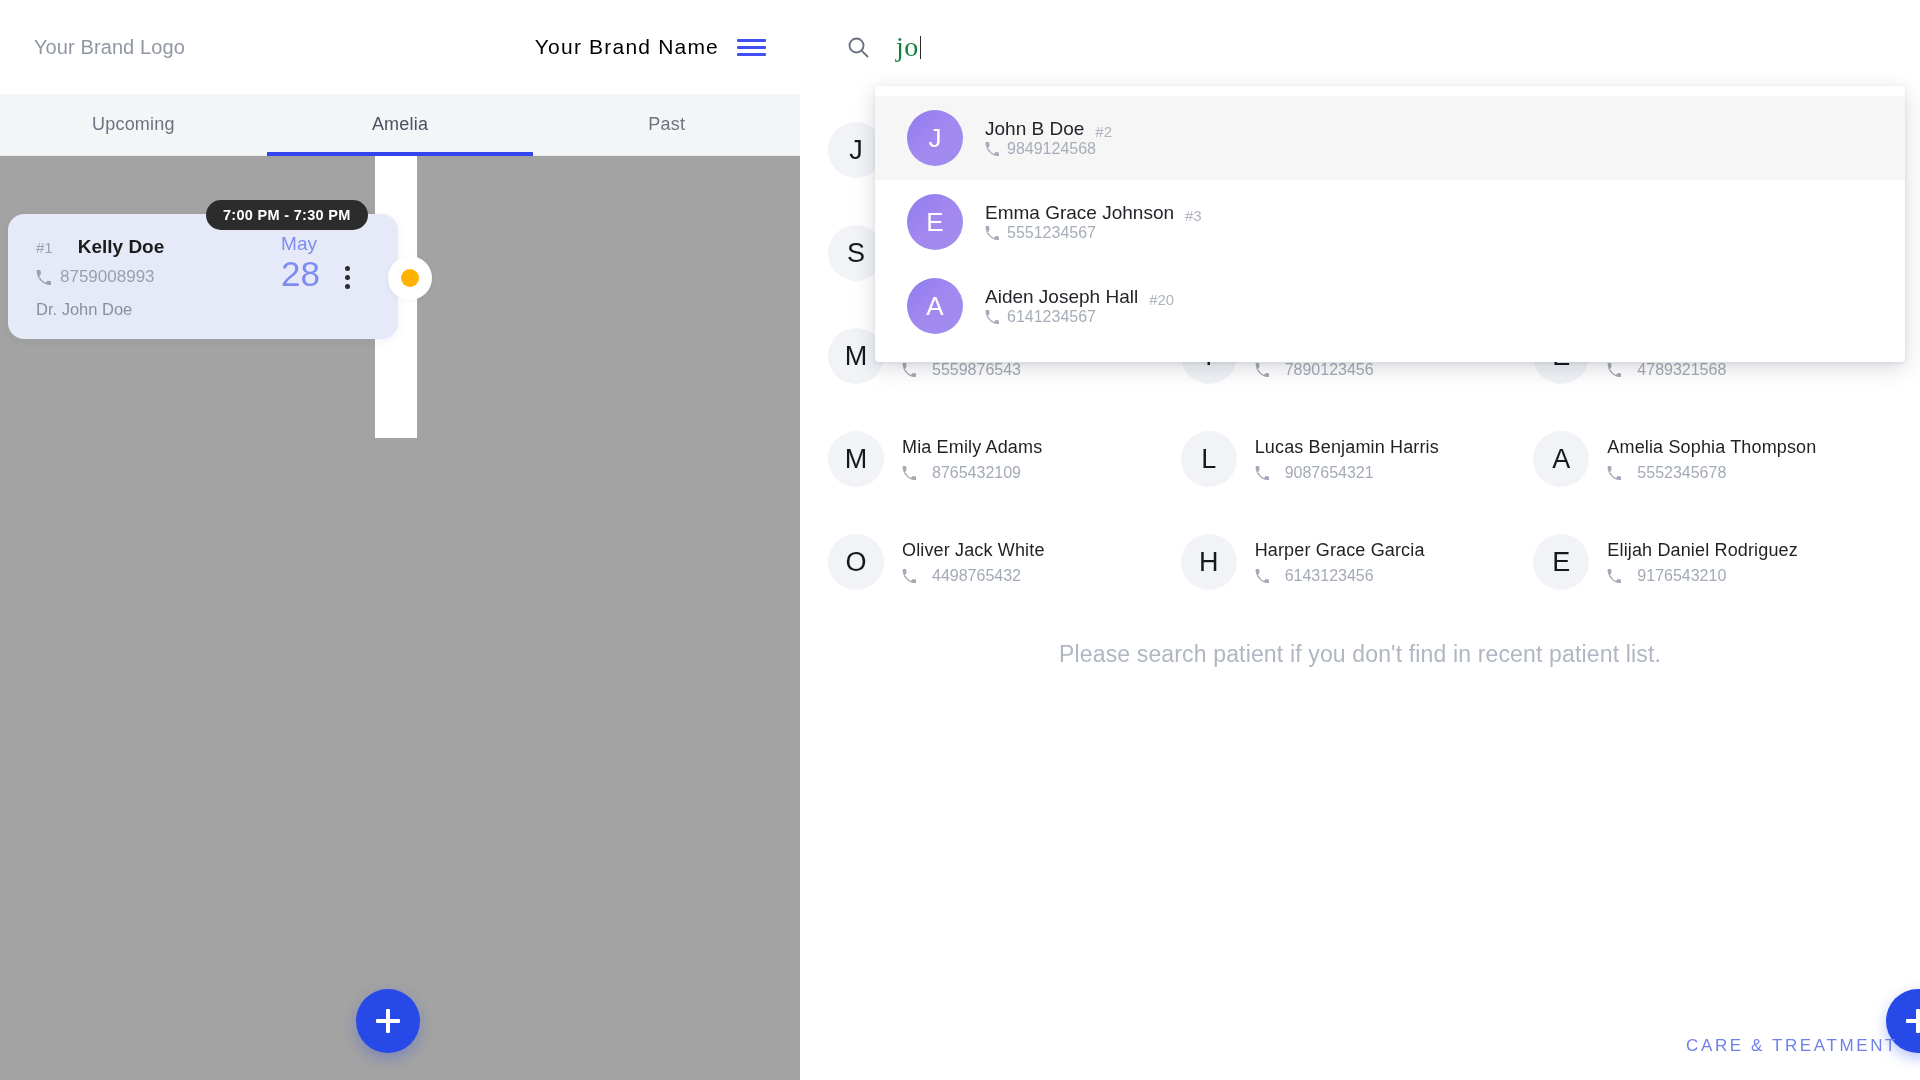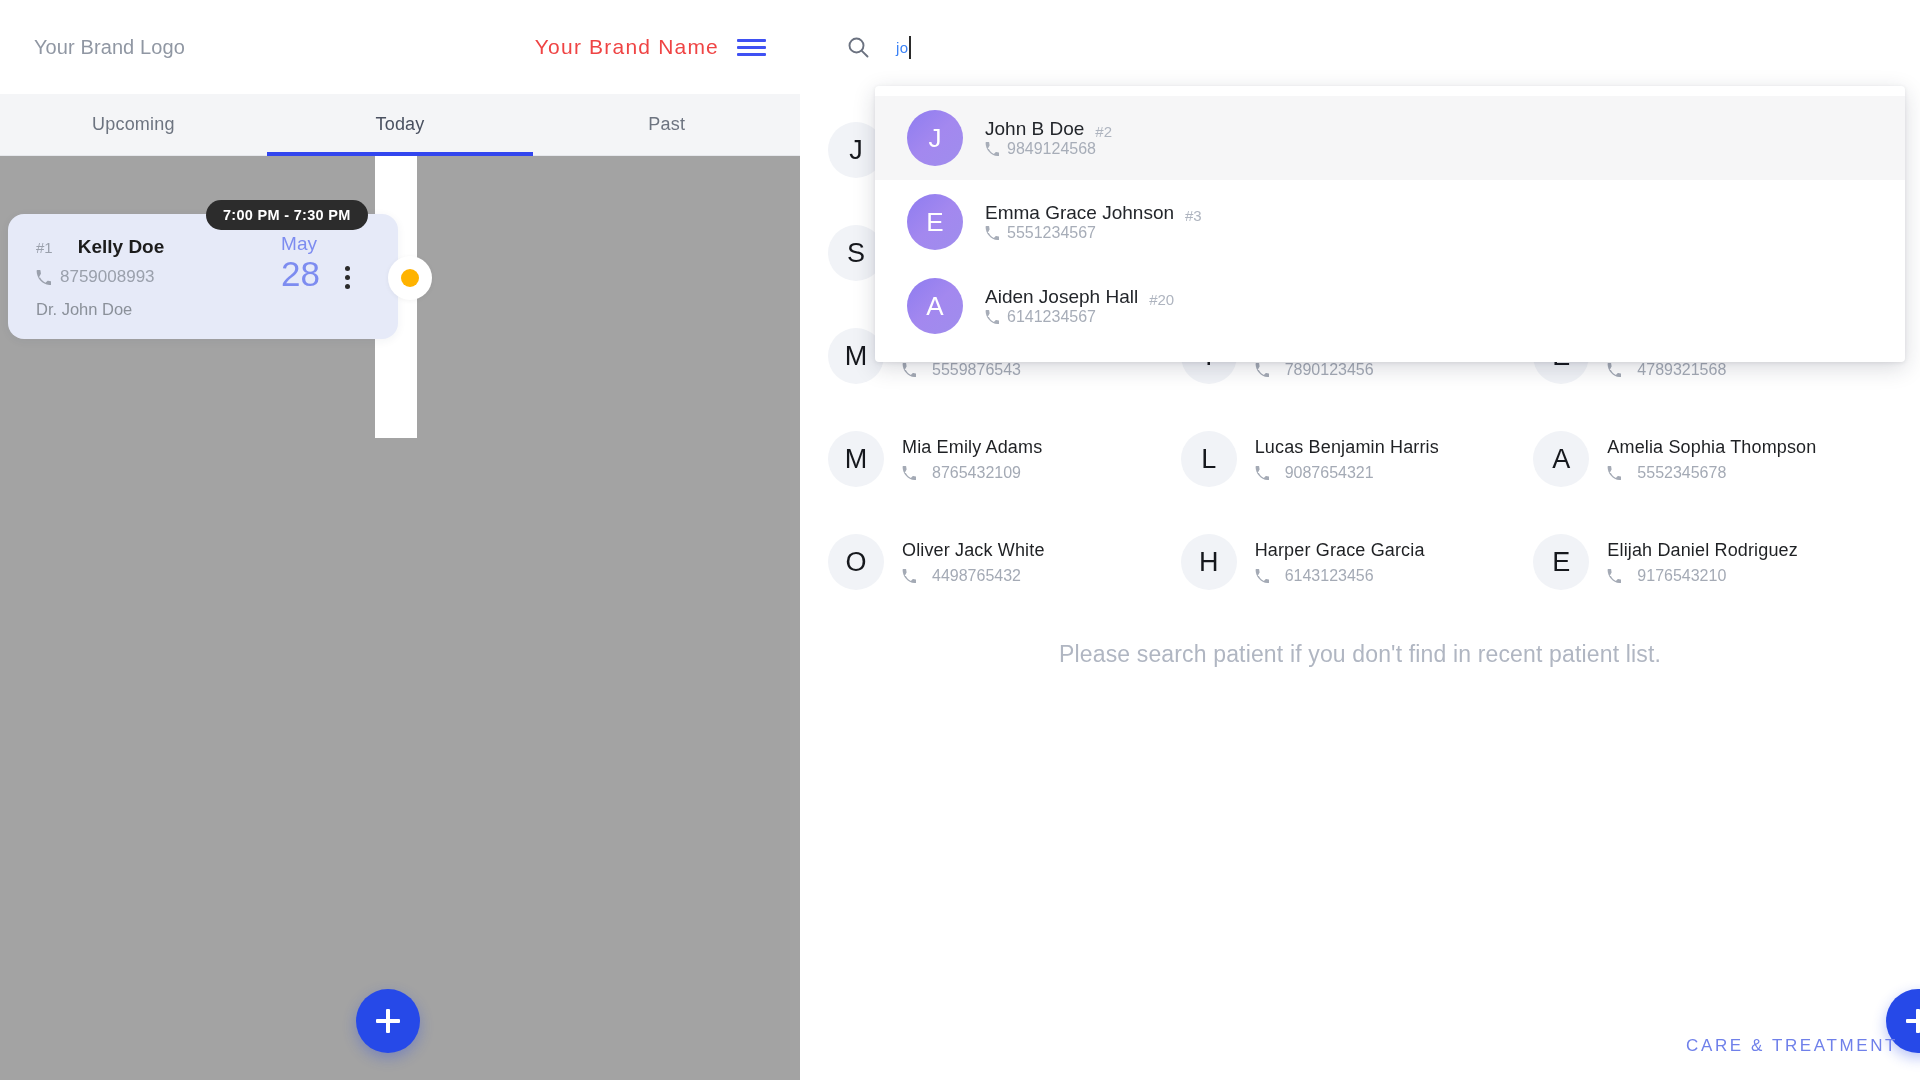--- a/index.html
+++ b/index.html
@@ -34,21 +34,21 @@
     font-size:20px;
     color:#9097a3;
     letter-spacing:0.1px;
   }
   .header-right {
     margin-left:auto;
     display:flex; align-items:center; gap:18px;
   }
   .brand-name {
     font-size:21px;
-    color:#ef4444;
+    color:#000000;
     letter-spacing:1.2px;
   }
   .hamburger {
     display:flex; flex-direction:column; gap:4px;
     cursor:pointer;
     padding:2px 0;
   }
   .hamburger span {
     display:block;
     width:29px; height:3px;
@@ -193,22 +193,23 @@
     display:flex; align-items:center;
     padding-left:46px;
     gap:26px;
   }
   .search-icon { flex:none; display:block; }
   .search-input-wrap {
     position:relative;
     display:flex; align-items:center;
   }
   .search-text {
-    font-size:15px; color:#3b82f6;
+    font-size:28px; color:#15803d;
     letter-spacing:0.4px;
+    font-family:Liberation Serif, serif;
   }
   .caret {
     display:inline-block;
     width:1.6px; height:23px;
     background:#2b2b2b;
     margin-left:1px;
   }
 
   .recent-grid {
     position:relative;
@@ -309,21 +310,21 @@
             <span></span>
         </div>
       </div>
     </div>
 
     <div class="tabbar">
       <div class="tab">
         <span>Upcoming</span>
       </div>
       <div class="tab active">
-        <span>Today</span>
+        <span>Amelia</span>
       </div>
       <div class="tab">
         <span>Past</span>
       </div>
     </div>
 
     <div class="left-body">
       <div class="white-strip"></div>
 
       <div class="appt-card">

